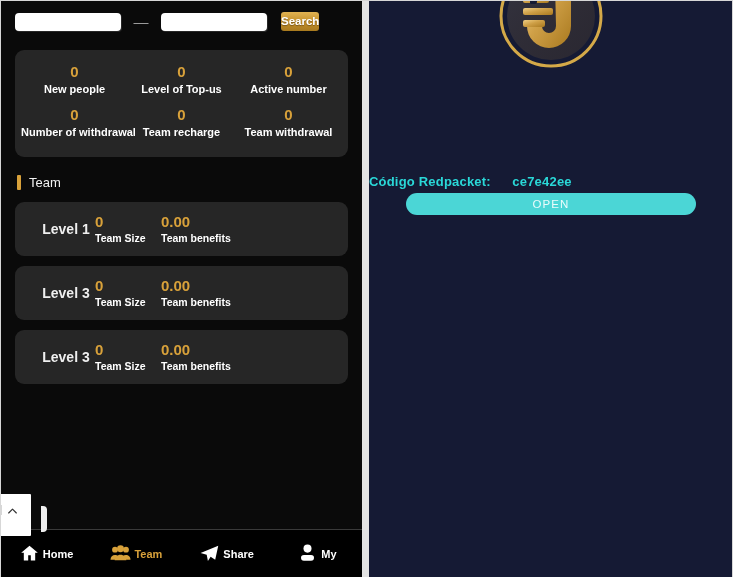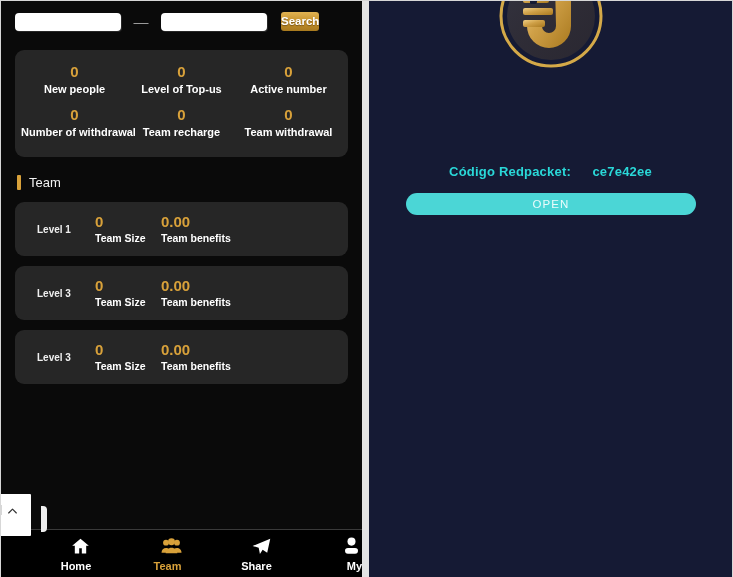--- a/index.html
+++ b/index.html
@@ -125,24 +125,25 @@
     background: #262626;
     border-radius: 9px;
     height: 54px;
     display: flex;
     align-items: center;
     padding-left: 22px;
     margin-bottom: 10px;
   }
   .level-name {
     color: #efefef;
-    font-size: 10px;
+    font-size: 14px;
     font-weight: 700;
     width: 58px;
     flex: 0 0 auto;
+    text-align: center;
   }
   .level-metric {
     flex: 0 0 auto;
     line-height: 1;
   }
   .level-metric.size { width: 66px; }
   .metric-value {
     color: #d8a13a;
     font-size: 15px;
     font-weight: 700;
@@ -165,22 +166,22 @@
     left: 0; right: 0; bottom: 0;
     height: 48px;
     background: #000000;
     border-top: 1px solid #3a3a3a;
     display: flex;
     align-items: center;
   }
   .nav-item {
     flex: 1 1 0;
     display: flex;
-    flex-direction: column;
-    align-items: flex-end;
+    flex-direction: row;
+    align-items: center;
     justify-content: center;
     gap: 3px;
     cursor: pointer;
     height: 100%;
   }
   .nav-icon {
     width: 21px; height: 21px;
     display: flex; align-items: center; justify-content: center;
   }
   .nav-icon svg { display:block; }
@@ -258,22 +259,22 @@
     top: -39px;
     transform: translateX(-50%);
     width: 108px;
     height: 108px;
   }
   .logo-wrap svg { display: block; }
 
   .redpacket-line {
     position: absolute;
     left: 0; right: 0;
-    top: 161px;
-    text-align: center;
+    top: 171px;
+    text-align: left;
     white-space: nowrap;
   }
   .rp-label {
     color: #2ad8d8;
     font-size: 13px;
     font-weight: 700;
     letter-spacing: .2px;
   }
   .rp-code {
     color: #2ad8d8;

